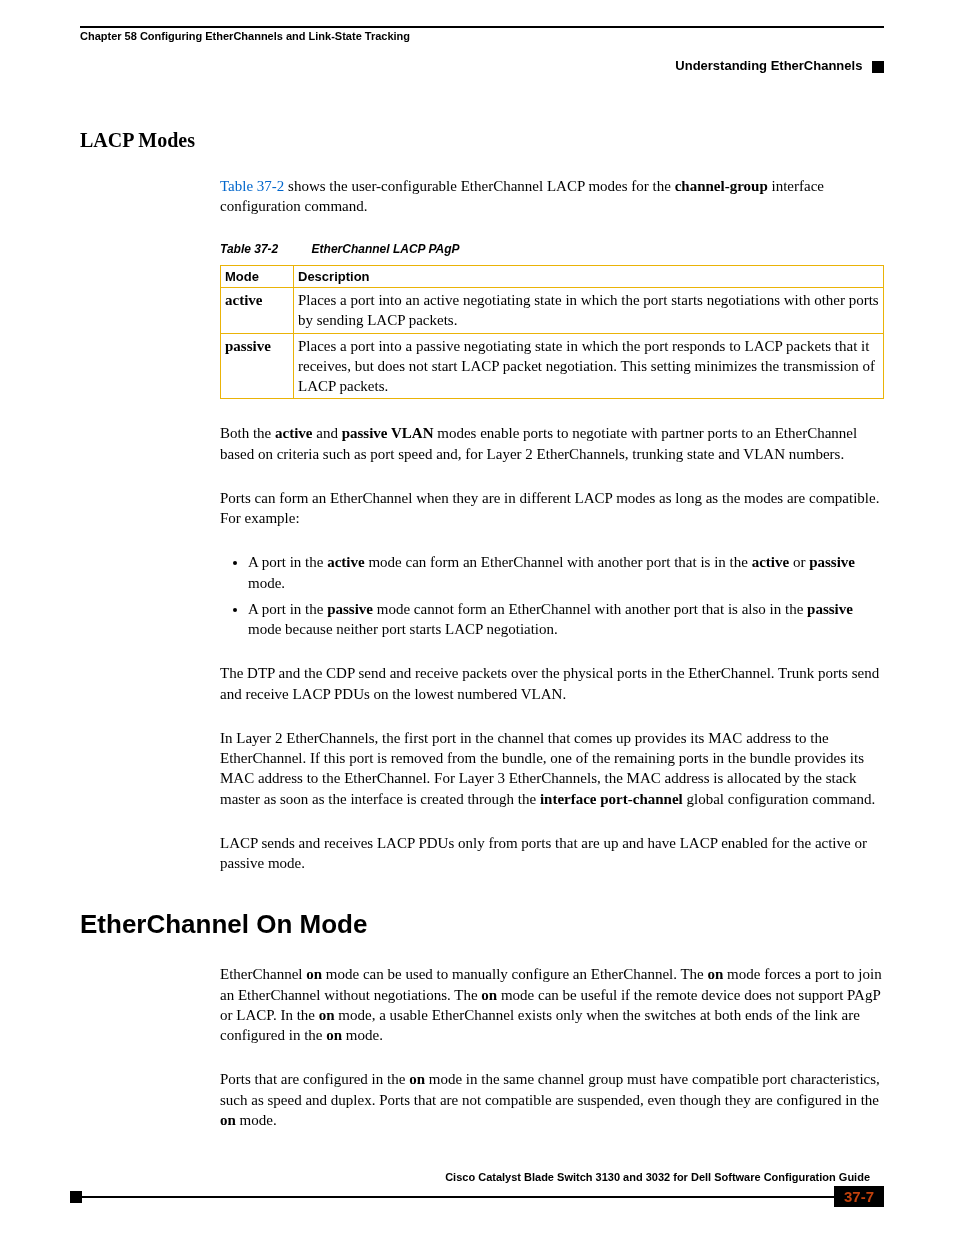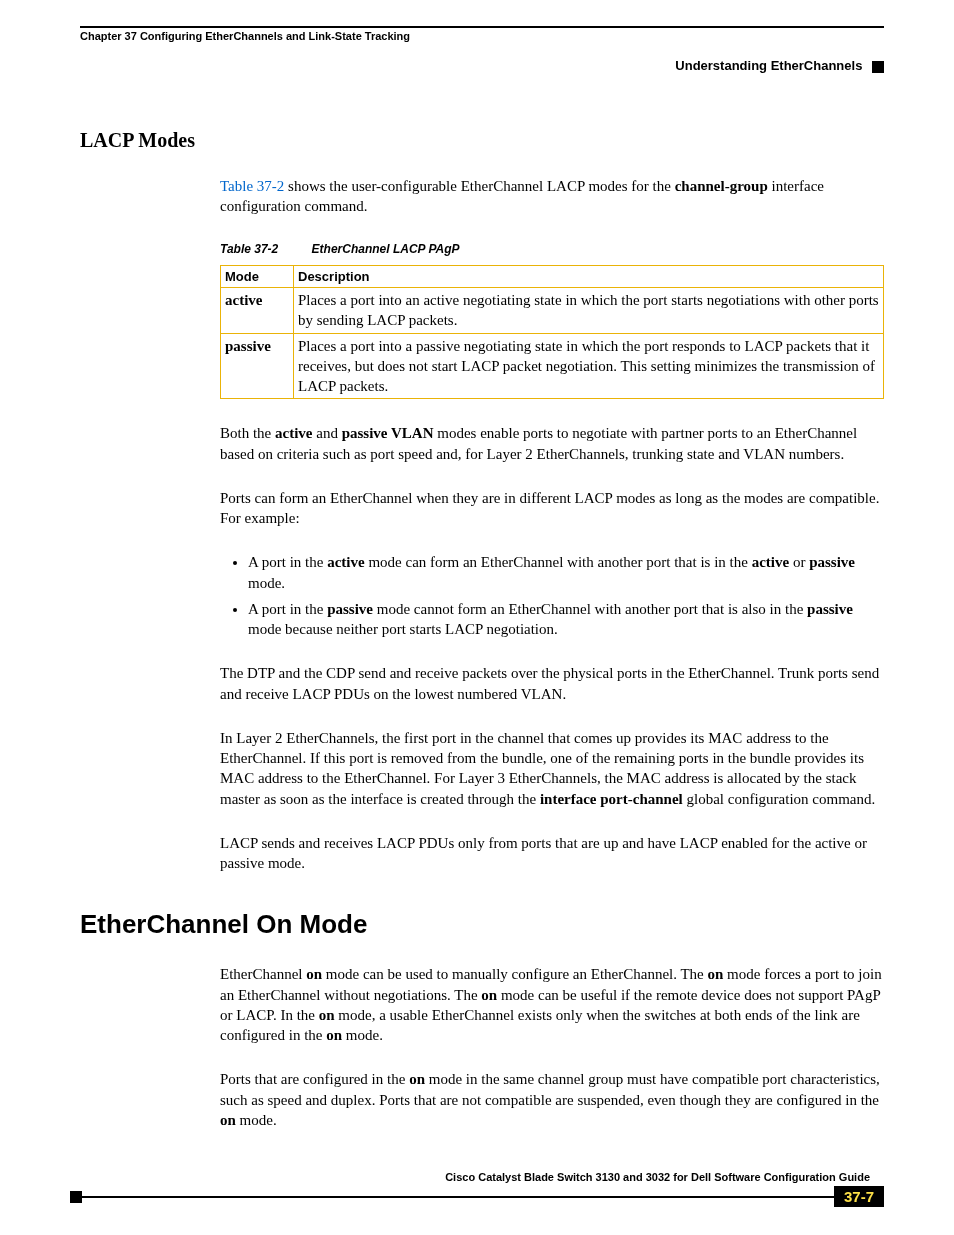--- a/index.html
+++ b/index.html
@@ -128,21 +128,21 @@
     align-items: center;
   }
   .footer-bar-line {
     flex: 1;
     height: 2px;
     background: #000;
   }
   .footer-box {
     display: inline-block;
     background: #000;
-    color: #fde047;
+    color: #c2410c;
     font-weight: bold;
     font-size: 15px;
     padding: 2px 10px;
     margin-left: 0;
   }
   .footer-bottom {
     margin-top: 3px;
     font-size: 11px;
     font-weight: bold;
     margin-left: 10px;
@@ -155,21 +155,21 @@
     margin-right: 0;
   }
 </style>
 </head>
 <body>
 
 <div class="page">
 
   <div class="top-header">
     <div class="top-bar"></div>
-    <div class="top-left">Chapter 37      Configuring EtherChannels and Link-State Tracking</div>
+    <div class="top-left">Chapter 58      Configuring EtherChannels and Link-State Tracking</div>
     <div class="top-right">
       <span>Understanding EtherChannels</span>
       <span class="top-right-marker"></span>
     </div>
   </div>
 
   <h2 class="section-heading">LACP Modes</h2>
   <div class="body-block">
     <p>
       <span class="link">Table 37-2</span><span> shows the user-configurable EtherChannel LACP modes for the </span><b>channel-group</b><span> interface configuration command.</span>

